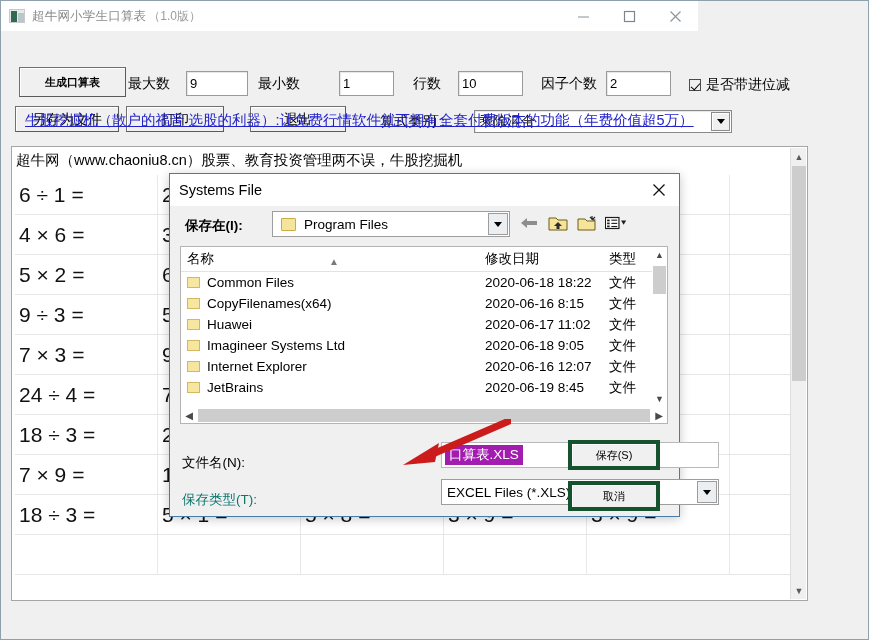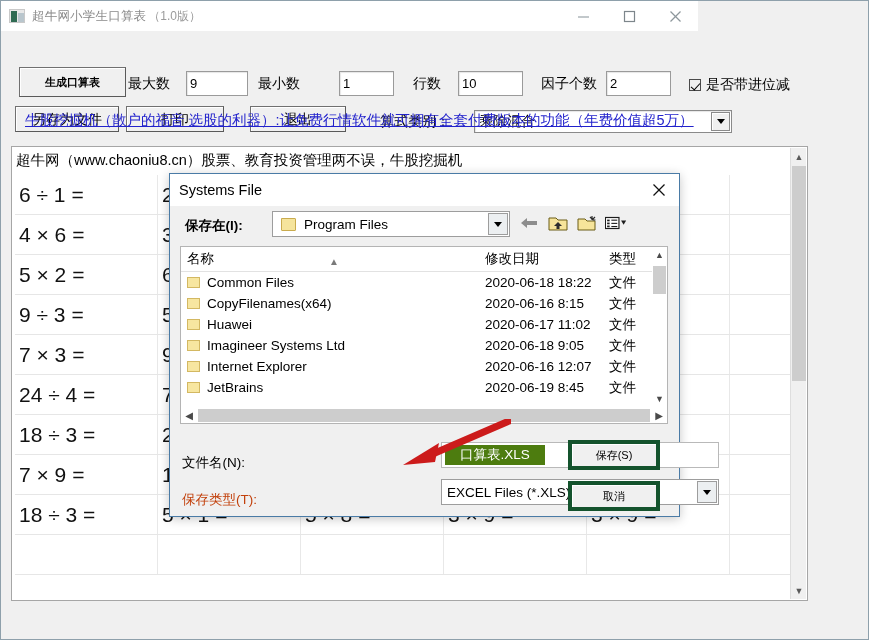--- a/index.html
+++ b/index.html
@@ -263,22 +263,22 @@
   }
   .fl-hsb-ar { width: 16px; text-align: center; font-size: 10px; color: #4a4a4a; }
   .fl-hsb-thumb { height: 13px; background: #cdcdcd; flex: 1; margin: 0 1px; }
 
   .fn-lbl { position: absolute; left: 12px; top: 248px; font-size: 13.5px; color: #000; }
   .fname-box {
     position: absolute; left: 271px; top: 236px; width: 278px; height: 26px;
     background: #fff; border: 1px solid #b9b9b9;
     display: flex; align-items: center; padding-left: 3px;
   }
-  .fname-sel { background: #4d7c0f; color: #fff; font-size: 13.5px; padding: 1px 15px; }
-  .ft-lbl { position: absolute; left: 12px; top: 285px; font-size: 13.5px; color: #c2410c; }
+  .fname-sel { background: #a21caf; color: #fff; font-size: 13.5px; padding: 1px 4px; }
+  .ft-lbl { position: absolute; left: 12px; top: 285px; font-size: 13.5px; color: #0f766e; }
   .ftype-box {
     position: absolute; left: 271px; top: 273px; width: 278px; height: 26px;
     background: #fff; border: 1px solid #9d9d9d;
     display: flex; align-items: center; padding-left: 5px;
     font-size: 13.5px; color: #000;
   }
   .ftype-arrow {
     position: absolute; right: 1px; top: 1px; width: 20px; height: 22px;
     background: #eceff1; border: 1px solid #9d9d9d;
     display: flex; align-items: center; justify-content: center;

